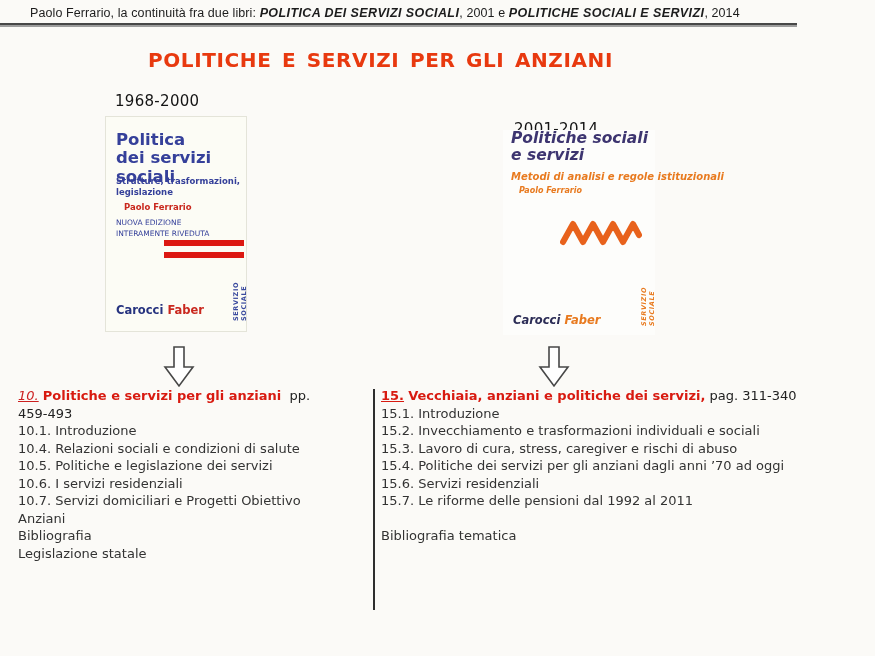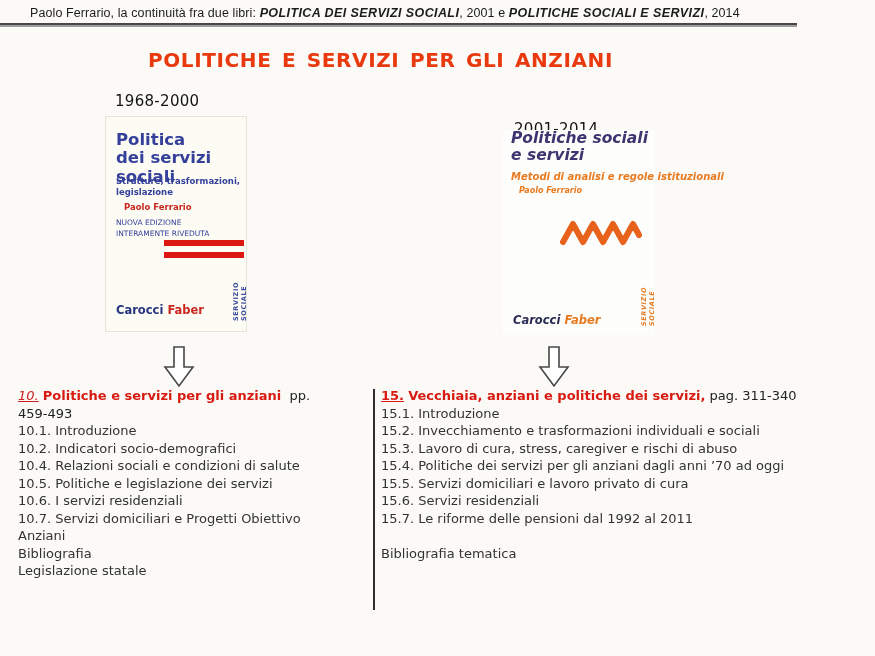--- a/index.html
+++ b/index.html
@@ -126,39 +126,37 @@
     <path d="M12 1 L22 1 L22 21 L31 21 L17 40 L3 21 L12 21 Z" fill="#ffffff" stroke="#474747" stroke-width="1.6"></path>
   </svg>
 
   <div class="column-divider"></div>
 
   <div class="toc" id="toc-left">
     <div class="toc-header"><span class="ch-num">10.</span> <span class="ch-title">Politiche e servizi per gli anziani</span>&nbsp; <span class="ch-pages">pp.
 459-493</span></div>
     <div>
         <div class="toc-item">10.1. Introduzione</div>
-        <div class="toc-item">10.2. Indicatori socio-demografici</div>
         <div class="toc-item">10.4. Relazioni sociali e condizioni di salute</div>
         <div class="toc-item">10.5. Politiche e legislazione dei servizi</div>
         <div class="toc-item">10.6. I servizi residenziali</div>
         <div class="toc-item">10.7. Servizi domiciliari e Progetti Obiettivo
 Anziani</div>
         <div class="toc-item">Bibliografia</div>
         <div class="toc-item">Legislazione statale</div>
       </div>
   </div>
 
   <div class="toc" id="toc-right">
     <div class="toc-header"><span class="ch-num">15.</span> <span class="ch-title">Vecchiaia, anziani e politiche dei servizi,</span> <span class="ch-pages">pag. 311-340</span></div>
     <div>
         <div class="toc-item">15.1. Introduzione</div>
         <div class="toc-item">15.2. Invecchiamento e trasformazioni individuali e sociali</div>
         <div class="toc-item">15.3. Lavoro di cura, stress, caregiver e rischi di abuso</div>
         <div class="toc-item">15.4. Politiche dei servizi per gli anziani dagli anni ’70 ad oggi</div>
-        <div class="toc-item">15.5. Servizi domiciliari e lavoro privato di cura</div>
         <div class="toc-item">15.6. Servizi residenziali</div>
         <div class="toc-item">15.7. Le riforme delle pensioni dal 1992 al 2011</div>
         <div class="toc-item"></div>
         <div class="toc-item">Bibliografia tematica</div>
       </div>
   </div>
 
 </div>
 
 </body></html>

